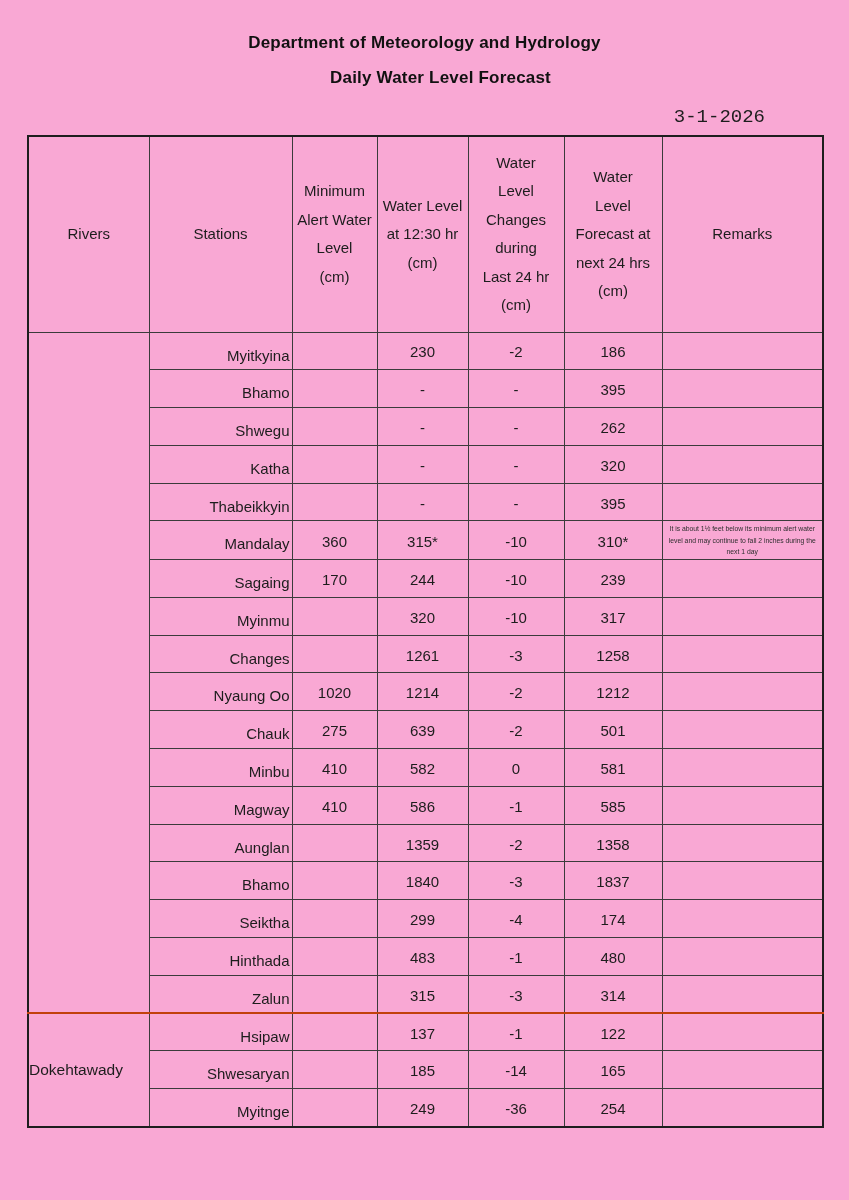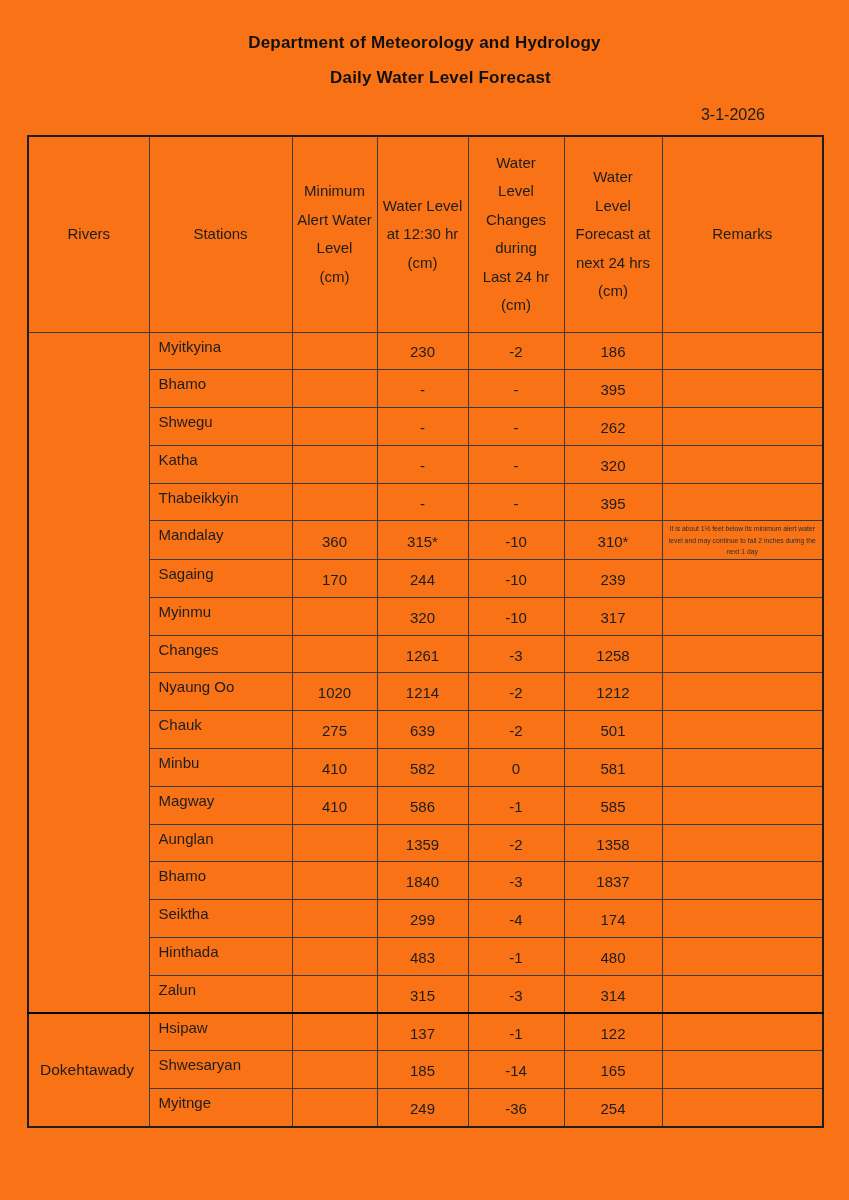--- a/index.html
+++ b/index.html
@@ -1,20 +1,20 @@
 <!DOCTYPE html>
 <html><head>
 <meta charset="utf-8">
 <style>
   html, body { margin: 0; padding: 0; background: #ffffff; }
   .page {
     position: relative;
     width: 849px;
     height: 1200px;
-    background: #f97316;
+    background: #f9a8d4;
     font-family: "Liberation Sans", "DejaVu Sans", sans-serif;
     color: #1d1d1d;
     overflow: hidden;
   }
   .doc-title {
     position: absolute;
     top: 33px; left: 0; width: 100%;
     text-align: center;
     font-size: 17px;
     font-weight: 700;
@@ -26,22 +26,23 @@
     top: 68px; left: 16px; width: 100%;
     text-align: center;
     font-size: 17px;
     font-weight: 700;
     color: #111;
     letter-spacing: 0.2px;
   }
   .doc-date {
     position: absolute;
     top: 106px; right: 84px;
-    font-size: 16px;
+    font-size: 19px;
     color: #1d1d1d;
+    font-family: Liberation Mono, monospace;
   }
   table.forecast-table {
     position: absolute;
     left: 27px; top: 135px;
     width: 795px;
     border-collapse: collapse;
     table-layout: fixed;
     border: 2px solid #1e1e1e;
   }
   .forecast-table th, .forecast-table td {
@@ -56,44 +57,44 @@
     text-align: center;
     vertical-align: middle;
     white-space: pre-line;
     color: #1d1d1d;
     padding: 0 2px;
   }
   .forecast-table tbody tr { height: 37.8px; }
   .river-cell {
     text-align: left;
     vertical-align: middle;
-    padding-left: 11px;
+    padding-left: 0;
     font-size: 15.5px;
   }
   .station-cell {
-    text-align: left;
+    text-align: right;
     vertical-align: top;
-    padding: 5px 2px 0 9px;
+    padding: 14px 2px 0 9px;
     font-size: 15px;
   }
   .num-cell {
     text-align: center;
     vertical-align: middle;
     font-size: 15px;
     padding-top: 3px;
   }
   .remarks-cell {
     text-align: center;
     vertical-align: middle;
     font-size: 6.8px;
     line-height: 1.65;
     padding: 2px 6px;
     color: #2e2e2e;
   }
-  tr.group-sep td { border-top: 2px solid #000000; }
+  tr.group-sep td { border-top: 2px solid #c2410c; }
 </style>
 </head>
 <body>
 
 <div class="page">
   <div class="doc-title">Department of Meteorology and Hydrology</div>
   <div class="doc-subtitle">Daily Water Level Forecast</div>
   <div class="doc-date">3-1-2026</div>
 
   <table class="forecast-table">

